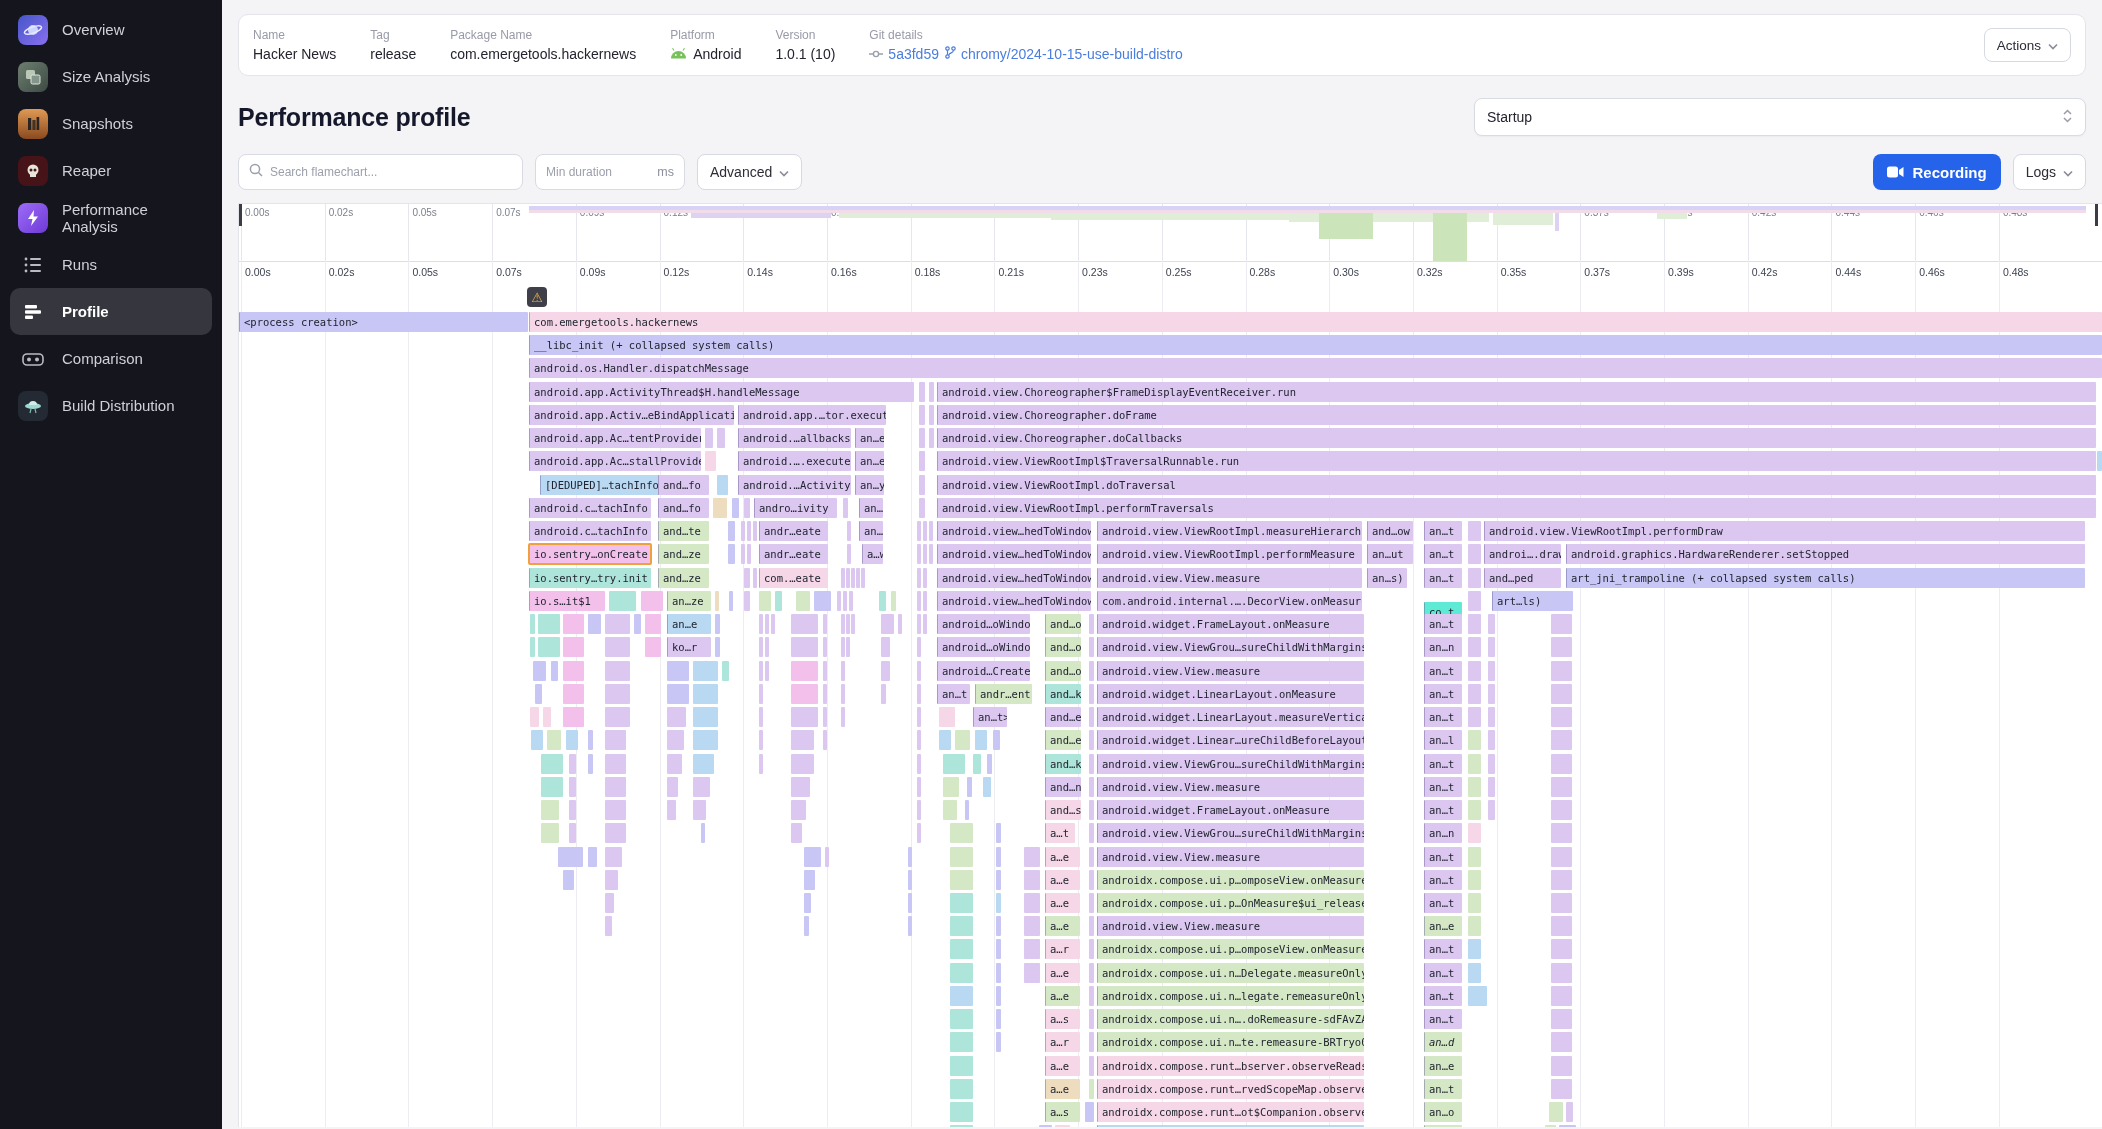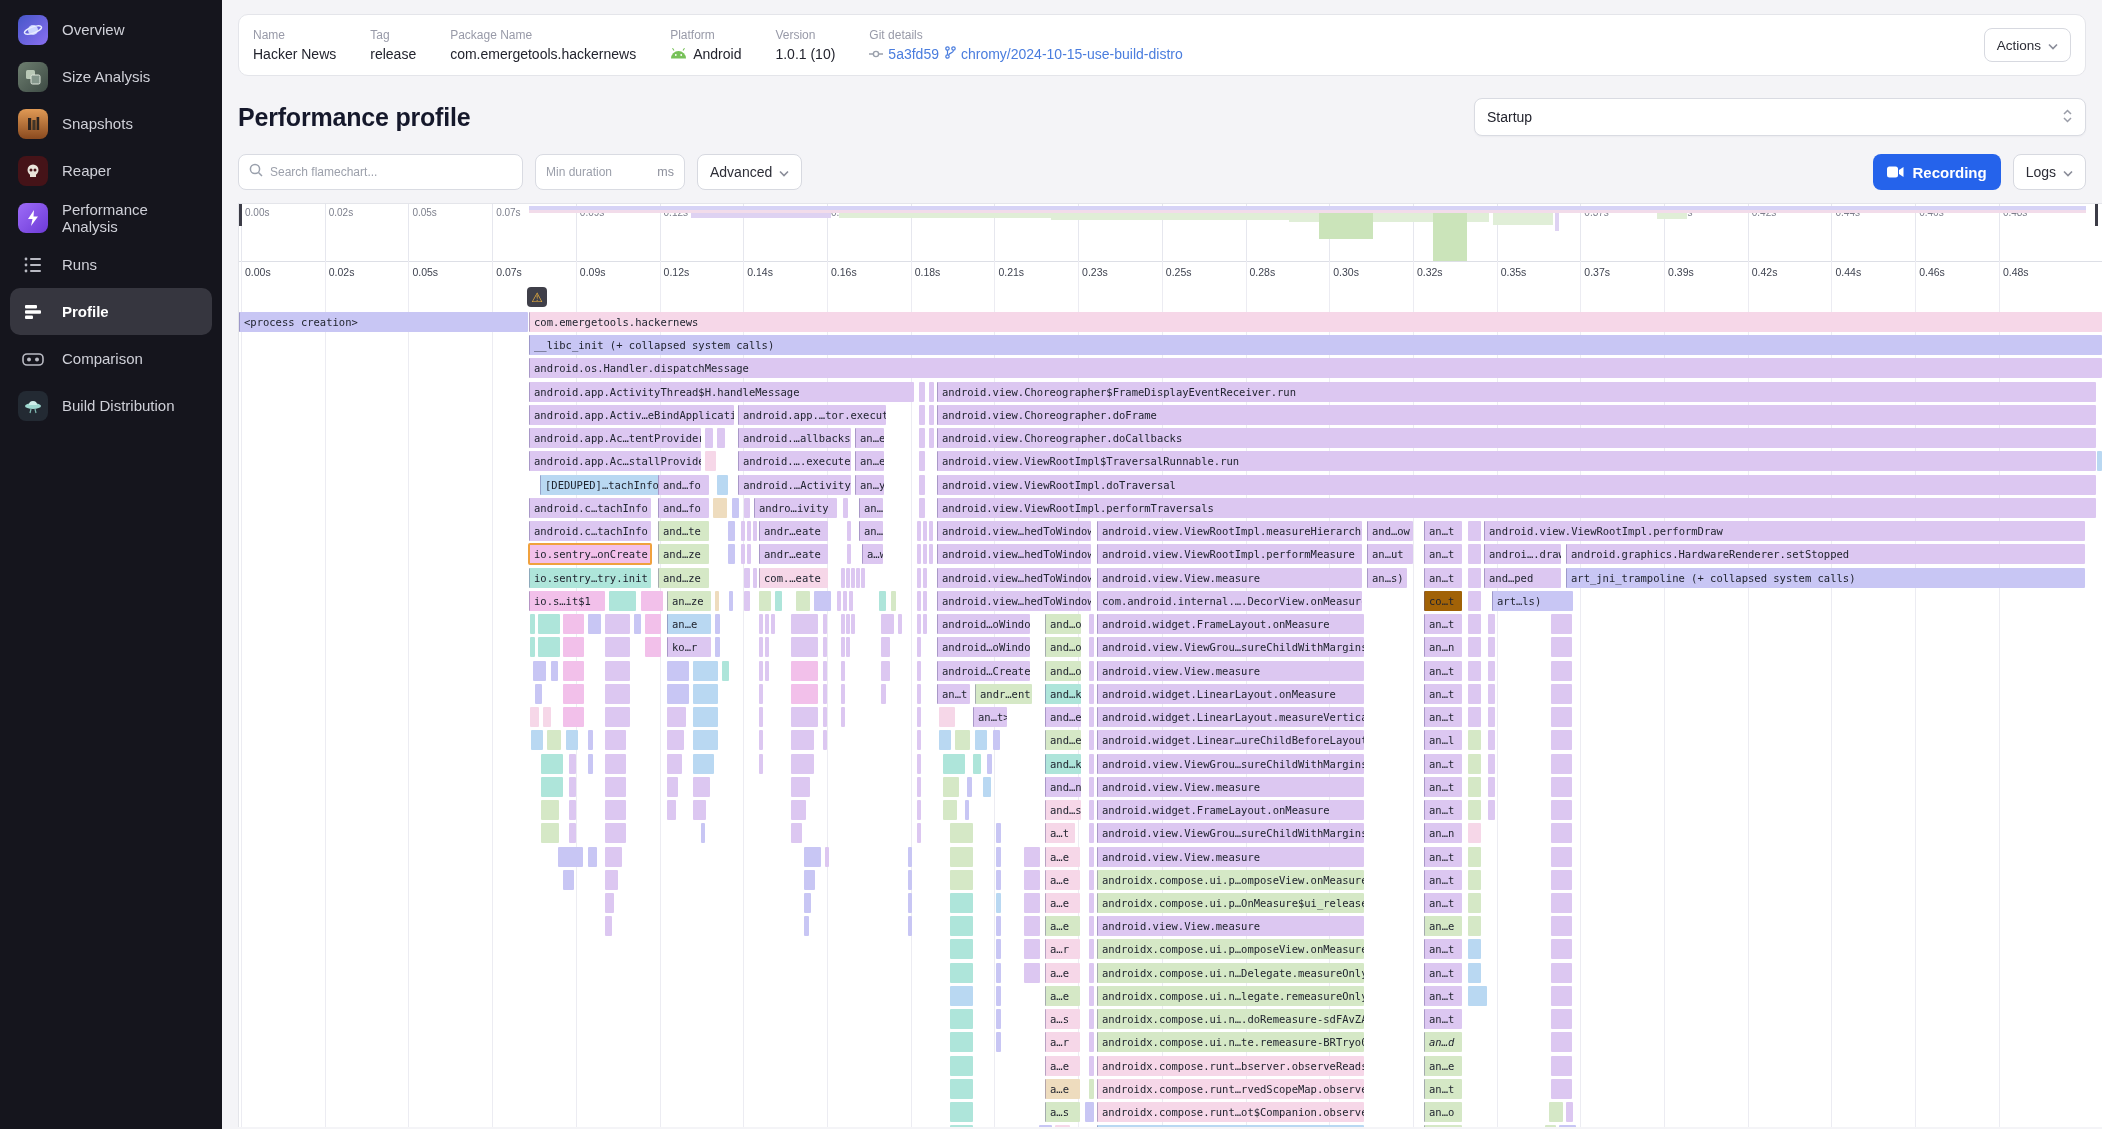--- a/index.html
+++ b/index.html
@@ -436,21 +436,21 @@
         <div class="fblock haslbl" style="left: 499px; width: 113px; background: rgb(220, 199, 241);">android.….execute</div>
         <div class="fblock haslbl" style="left: 616px; width: 29px; background: rgb(220, 199, 241);">an…e</div>
         <div class="fblock" style="left: 680px; width: 6px; background: rgb(220, 199, 241);"></div>
         <div class="fblock haslbl" style="left: 698px; width: 1159px; background: rgb(220, 199, 241);">android.view.ViewRootImpl$TraversalRunnable.run</div>
         <div class="fblock" style="left: 1858px; width: 5px; background: rgb(185, 216, 242);"></div>
       </div>
       <div class="frow" style="top: 270.68px;">
         <div class="fblock haslbl" style="left: 301px; width: 122px; background: rgb(185, 216, 242);">[DEDUPED]…tachInfo</div>
         <div class="fblock haslbl" style="left: 419px; width: 51px; background: rgb(220, 199, 241);">and…fo</div>
         <div class="fblock" style="left: 478px; width: 11px; background: rgb(185, 216, 242);"></div>
-        <div class="fblock haslbl" style="left: 499px; width: 113px; background: rgb(220, 199, 241); text-align: center;">android.…Activity</div>
+        <div class="fblock haslbl" style="left: 499px; width: 113px; background: rgb(220, 199, 241);">android.…Activity</div>
         <div class="fblock haslbl" style="left: 616px; width: 29px; background: rgb(220, 199, 241);">an…y</div>
         <div class="fblock" style="left: 680px; width: 6px; background: rgb(220, 199, 241);"></div>
         <div class="fblock haslbl" style="left: 698px; width: 1159px; background: rgb(220, 199, 241);">android.view.ViewRootImpl.doTraversal</div>
       </div>
       <div class="frow" style="top: 293.92px;">
         <div class="fblock haslbl" style="left: 290px; width: 122px; background: rgb(220, 199, 241);">android.c…tachInfo</div>
         <div class="fblock haslbl" style="left: 419px; width: 51px; background: rgb(220, 199, 241);">and…fo</div>
         <div class="fblock dotted" style="left: 474px; width: 14px; background: rgb(238, 220, 190);"></div>
         <div class="fblock" style="left: 493px; width: 7px; background: rgb(200, 198, 244);"></div>
         <div class="fblock" style="left: 505px; width: 6px; background: rgb(220, 199, 241);"></div>
@@ -535,21 +535,21 @@
         <div class="fblock" style="left: 575px; width: 17px; background: rgb(200, 198, 244);"></div>
         <div class="fblock" style="left: 598px; width: 3px; background: rgb(220, 199, 241);"></div>
         <div class="fblock" style="left: 604px; width: 2px; background: rgb(220, 199, 241);"></div>
         <div class="fblock" style="left: 610px; width: 2px; background: rgb(220, 199, 241);"></div>
         <div class="fblock dotted" style="left: 640px; width: 7px; background: rgb(174, 229, 218);"></div>
         <div class="fblock" style="left: 652px; width: 5px; background: rgb(213, 232, 198);"></div>
         <div class="fblock" style="left: 678px; width: 3px; background: rgb(220, 199, 241);"></div>
         <div class="fblock" style="left: 684px; width: 3px; background: rgb(220, 199, 241);"></div>
         <div class="fblock haslbl" style="left: 698px; width: 154px; background: rgb(220, 199, 241);">android.view…hedToWindow</div>
         <div class="fblock haslbl" style="left: 858px; width: 265px; background: rgb(220, 199, 241);">com.android.internal.….DecorView.onMeasure</div>
-        <div class="fblock haslbl" style="left: 1185px; width: 38px; background: #a16207;">co…t</div>
+        <div class="fblock haslbl" style="left: 1185px; width: 38px; background: #5eead4; margin-top: 11px;">co…t</div>
         <div class="fblock" style="left: 1229px; width: 13px; background: rgb(220, 199, 241);"></div>
         <div class="fblock haslbl" style="left: 1253px; width: 81px; background: rgb(200, 198, 244);">art…ls)</div>
       </div>
       <div class="frow" style="top: 410.12px;">
         <div class="fblock dotted" style="left: 291px; width: 5px; background: rgb(174, 229, 218);"></div>
         <div class="fblock dotted" style="left: 299px; width: 22px; background: rgb(174, 229, 218);"></div>
         <div class="fblock" style="left: 324px; width: 21px; background: rgb(242, 192, 234);"></div>
         <div class="fblock" style="left: 349px; width: 13px; background: rgb(200, 198, 244);"></div>
         <div class="fblock" style="left: 366px; width: 25px; background: rgb(220, 199, 241);"></div>
         <div class="fblock" style="left: 395px; width: 7px; background: rgb(200, 198, 244);"></div>

